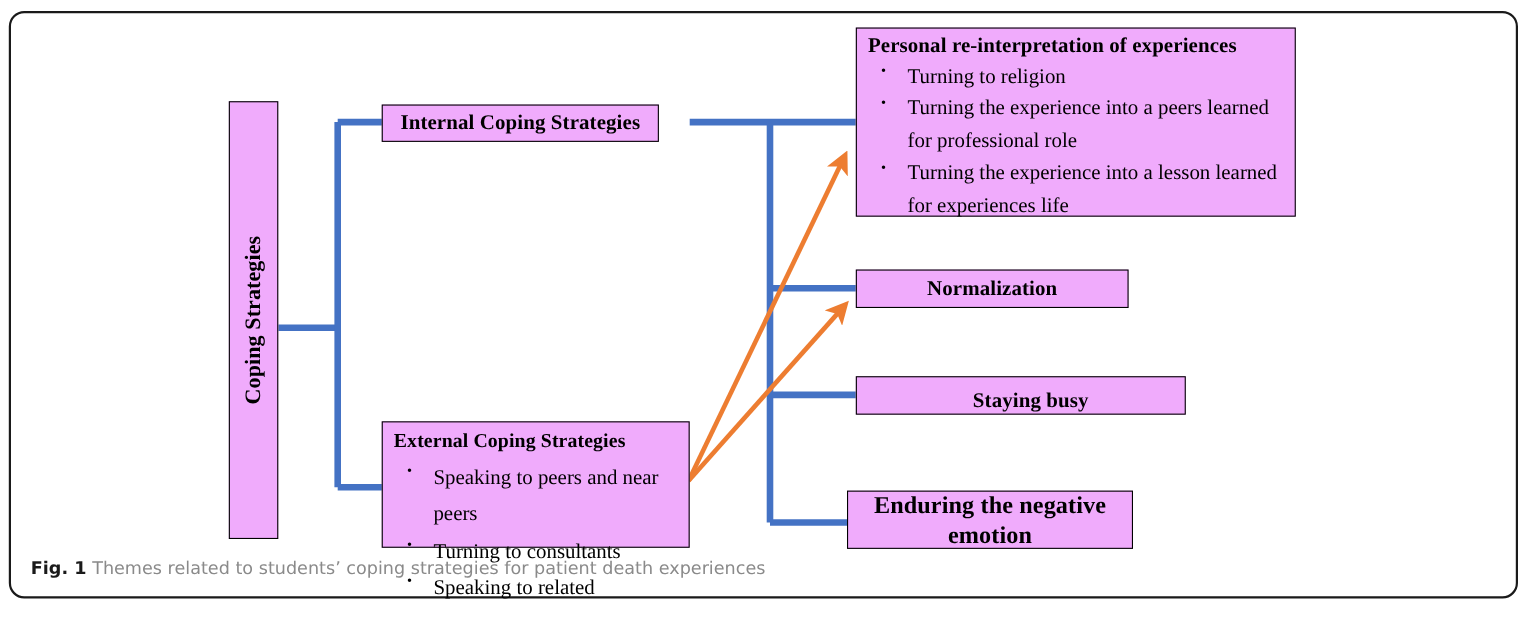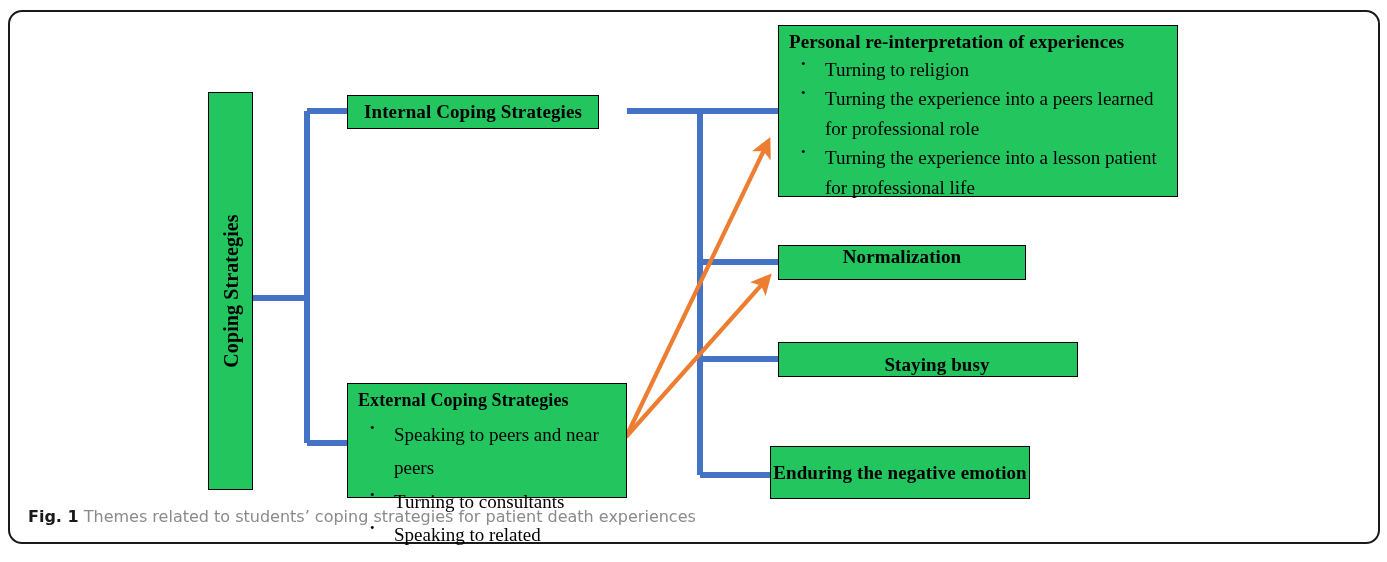--- a/index.html
+++ b/index.html
@@ -39,21 +39,21 @@
     left: 0;
     top: 0;
     width: 1387px;
     height: 562px;
     pointer-events: none;
   }
 
   
   .node {
     position: absolute;
-    background: #22c55e;
+    background: #f0abfc;
     border: 1.6px solid #000000;
     box-sizing: border-box;
     color: #000000;
   }
 
   .node-title {
     font-weight: bold;
     color: #000000;
     letter-spacing: 0.1px;
   }
@@ -138,20 +138,21 @@
   }
   #node-external ul.bullets li { line-height: 1.75; }
 
   
   #node-normalization {
     left: 778px;
     top: 245px;
     width: 248px;
     height: 35px;
     display: flex;
+    align-items: center;
     justify-content: center;
   }
   #node-staying-busy {
     left: 778px;
     top: 342px;
     width: 300px;
     height: 35px;
     display: flex;
     align-items: flex-end;
     justify-content: center;
@@ -162,21 +163,21 @@
     top: 446px;
     width: 260px;
     height: 53px;
     display: flex;
     align-items: center;
     justify-content: center;
     text-align: center;
   }
   #node-normalization .node-title,
   #node-staying-busy .node-title { font-size: 19px; }
-  #node-enduring .node-title { font-size: 19px; line-height: 1.25; }
+  #node-enduring .node-title { font-size: 22px; line-height: 1.25; }
 
   
   .caption {
     position: absolute;
     left: 28px;
     top: 507px;
     width: 1320px;
     font-family: "DejaVu Sans", sans-serif;
     font-size: 16px;
     color: #8a8a8a;
@@ -243,21 +244,21 @@
       <li>Turning to consultants</li>
       <li>Speaking to related</li>
     </ul>
   </div>
 
   <div class="node" id="node-personal">
     <span class="node-title">Personal re-interpretation of experiences</span>
     <ul class="bullets">
       <li>Turning to religion</li>
       <li>Turning the experience into a peers learned for professional role</li>
-      <li>Turning the experience into a lesson patient for professional life</li>
+      <li>Turning the experience into a lesson learned for experiences life</li>
     </ul>
   </div>
 
   <div class="node" id="node-normalization">
     <span class="node-title">Normalization</span>
   </div>
 
   <div class="node" id="node-staying-busy">
     <span class="node-title">Staying busy</span>
   </div>

